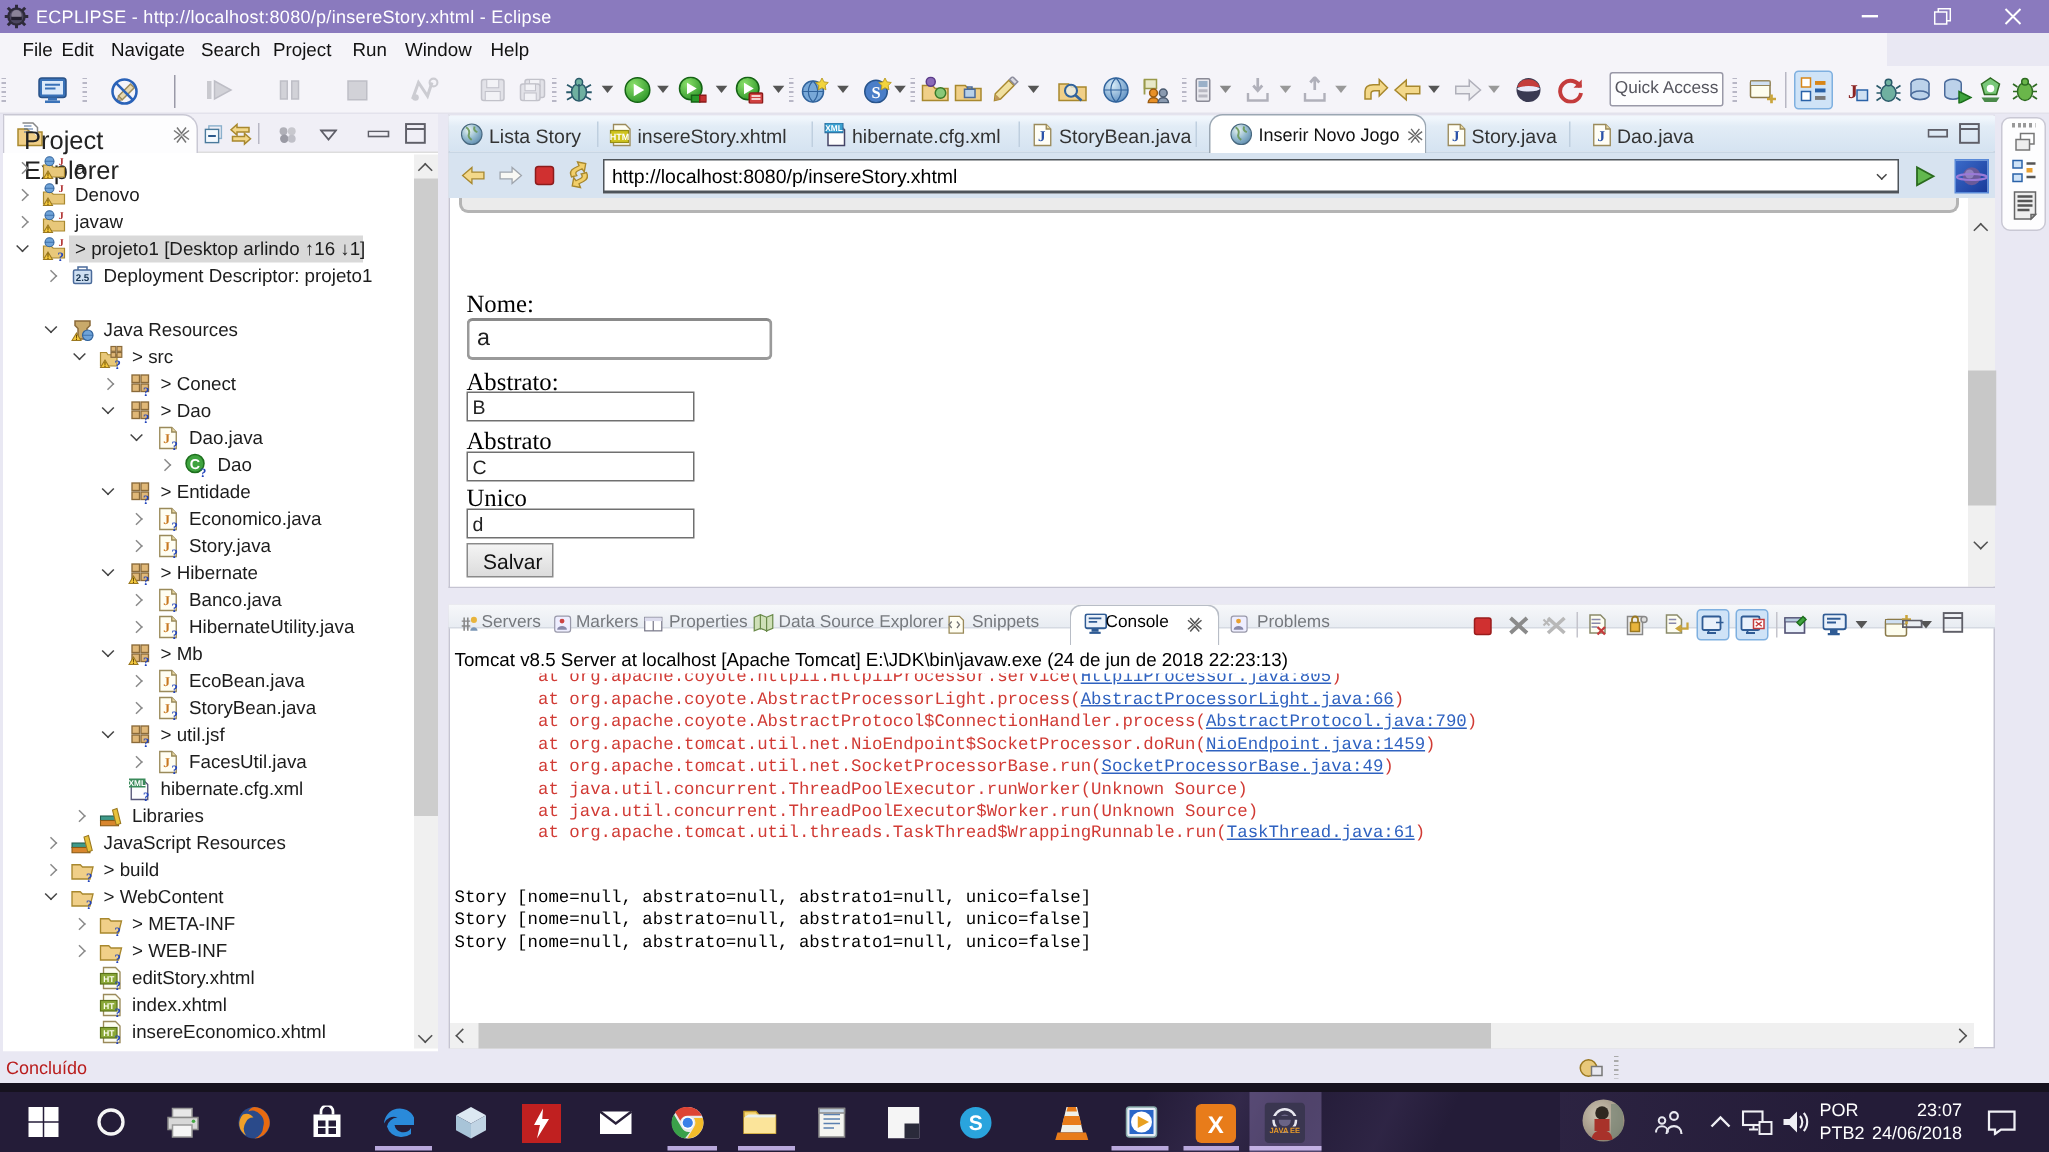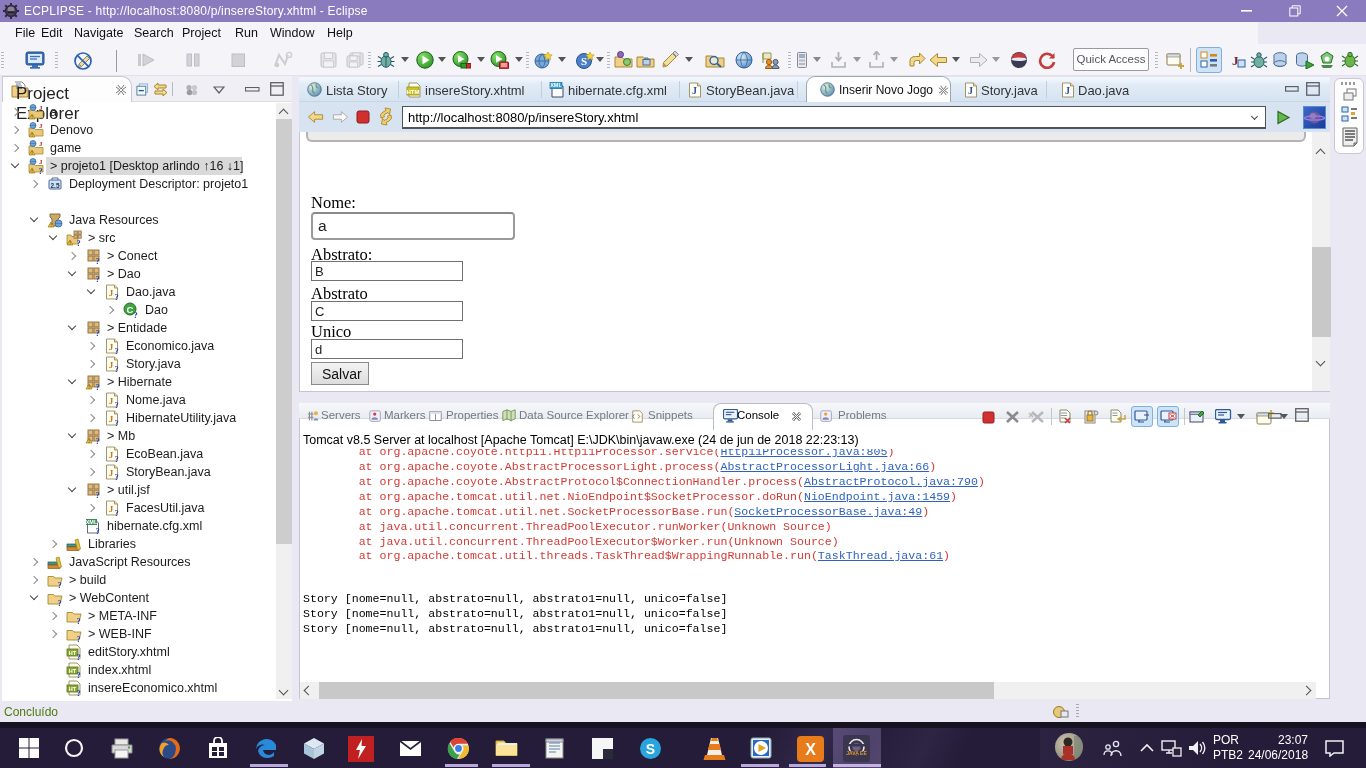--- a/index.html
+++ b/index.html
@@ -32,21 +32,21 @@
 #content{position:absolute;left:0px;top:56px;width:1012px;height:259px;background:#fff;overflow:hidden}
 #csb{position:absolute;left:1012px;top:56px;width:18px;height:259px;background:#f0f0f0}
 #console{position:absolute;left:299px;top:403px;width:1031px;height:296px;background:#fff;border:1px solid #c5c4d2}
 #ctabs{position:absolute;left:-1px;top:-1px;width:1031px;height:16px;background:linear-gradient(#f7f8fa,#e8ecf2);border-bottom:1px solid #d5dae2}
 .ctab{position:absolute;top:6px;height:26px;font-size:11.5px;color:#76797e}
 #contxt{position:absolute;left:0;top:26px;width:1014px;height:250px;overflow:hidden;background:#fff}
 .cl{position:absolute;left:3px;white-space:pre;font-family:"Liberation Mono",monospace;font-size:11.6px;color:#d13b35}
 .cl a{color:#2f62c0;text-decoration:underline}
 .blk{color:#000}
 #hsb{position:absolute;left:0;top:278px;width:1016px;height:17px;background:#f0f0f0}
-#status{position:absolute;left:0;top:701px;width:1366px;height:21px;background:#e9e8f3;font-size:12px;color:#4d7c0f}
+#status{position:absolute;left:0;top:701px;width:1366px;height:21px;background:#e9e8f3;font-size:12px;color:#b91c1c}
 #darkstrip{position:absolute;left:0;top:722px;width:1366px;height:6px;background:#16121f}
 #taskbar{position:absolute;left:0;top:728px;width:1366px;height:40px;background:#241c38;overflow:hidden}
 #taskbar svg,#taskbar div{}
 .ul{position:absolute;top:36px;height:3px;background:#b7a4dd}
 #sidebar{position:absolute;left:1331px;top:76px;width:35px;height:625px;background:#e9e8f3}
 #sbpanel{position:absolute;left:3px;top:2px;width:30px;height:76px;background:#fdfdfe;border:1px solid #c9c8d4;border-radius:6px}
 </style></head><body>
 <div id="title">
 <svg class="ab" style="left:3px;top:3px" width="16" height="16" viewBox="0 0 16 16">
       <circle cx="8" cy="8" r="6.2" fill="#2e2a3a"></circle>
@@ -390,21 +390,21 @@
       <div class="tr" style="left:0;top:36px;width:266px">
         <i class="chev ccl" style="left:10px;top:6px"></i>
         <svg class="ticon" style="left:26px;top:1px" width="16" height="16" viewBox="0 0 16 16">
           <path d="M1 6 h5 l1.5 1.5 H15 V14 H1 Z" fill="#e8c87a" stroke="#a8882e" stroke-width="0.8"></path>
           <circle cx="5" cy="3.5" r="3" fill="#6fa3d8" stroke="#31639c" stroke-width="0.7"></circle>
           <path d="M2 3.5 h6" stroke="#31639c" stroke-width="0.5"></path>
           <text x="11" y="6" font-size="7" fill="#b03030" font-weight="bold" font-family="Liberation Serif">J</text>
           <path d="M1 15 l3 -5 3 5 Z" fill="#f2c73c" stroke="#9a7820" stroke-width="0.7"></path>
           <text x="4" y="14.6" font-size="5" text-anchor="middle" fill="#6a4a00" font-weight="bold">!</text>
         </svg>
-        <span class="lbl" style="position:absolute;left:48px">game</span>
+        <span class="lbl" style="position:absolute;left:48px">javaw</span>
       </div>
       <div class="tr" style="left:0;top:54px;width:266px">
         <i class="chev cex" style="left:10px;top:4px"></i>
         <svg class="ticon" style="left:26px;top:1px" width="16" height="16" viewBox="0 0 16 16">
           <path d="M1 6 h5 l1.5 1.5 H15 V14 H1 Z" fill="#e8c87a" stroke="#a8882e" stroke-width="0.8"></path>
           <circle cx="5" cy="3.5" r="3" fill="#6fa3d8" stroke="#31639c" stroke-width="0.7"></circle>
           <path d="M2 3.5 h6" stroke="#31639c" stroke-width="0.5"></path>
           <text x="11" y="6" font-size="7" fill="#b03030" font-weight="bold" font-family="Liberation Serif">J</text>
           <path d="M1 15 l3 -5 3 5 Z" fill="#f2c73c" stroke="#9a7820" stroke-width="0.7"></path>
           <text x="4" y="14.6" font-size="5" text-anchor="middle" fill="#6a4a00" font-weight="bold">!</text>
@@ -532,21 +532,21 @@
         <span class="lbl" style="position:absolute;left:105px">&gt; Hibernate</span>
       </div>
       <div class="tr" style="left:0;top:288px;width:266px">
         <i class="chev ccl" style="left:86px;top:6px"></i>
         <svg class="ticon" style="left:102px;top:1px" width="16" height="16" viewBox="0 0 16 16">
           <path d="M2.5 1 h8 l3 3 v11 h-11 Z" fill="#fffef2" stroke="#9a8a5a" stroke-width="0.9"></path>
           <path d="M10.5 1 v3 h3" fill="#e8d8a0" stroke="#9a8a5a" stroke-width="0.9"></path>
           <text x="7" y="11.5" font-size="9" text-anchor="middle" fill="#c87820" font-weight="bold" font-family="Liberation Serif">J</text>
           <text x="12.5" y="16" font-size="8.5" text-anchor="middle" fill="#2244bb" font-weight="bold" font-family="Liberation Serif">?</text>
         </svg>
-        <span class="lbl" style="position:absolute;left:124px">Nome.java</span>
+        <span class="lbl" style="position:absolute;left:124px">Banco.java</span>
       </div>
       <div class="tr" style="left:0;top:306px;width:266px">
         <i class="chev ccl" style="left:86px;top:6px"></i>
         <svg class="ticon" style="left:102px;top:1px" width="16" height="16" viewBox="0 0 16 16">
           <path d="M2.5 1 h8 l3 3 v11 h-11 Z" fill="#fffef2" stroke="#9a8a5a" stroke-width="0.9"></path>
           <path d="M10.5 1 v3 h3" fill="#e8d8a0" stroke="#9a8a5a" stroke-width="0.9"></path>
           <text x="7" y="11.5" font-size="9" text-anchor="middle" fill="#c87820" font-weight="bold" font-family="Liberation Serif">J</text>
           <text x="12.5" y="16" font-size="8.5" text-anchor="middle" fill="#2244bb" font-weight="bold" font-family="Liberation Serif">?</text>
         </svg>
         <span class="lbl" style="position:absolute;left:124px">HibernateUtility.java</span>

